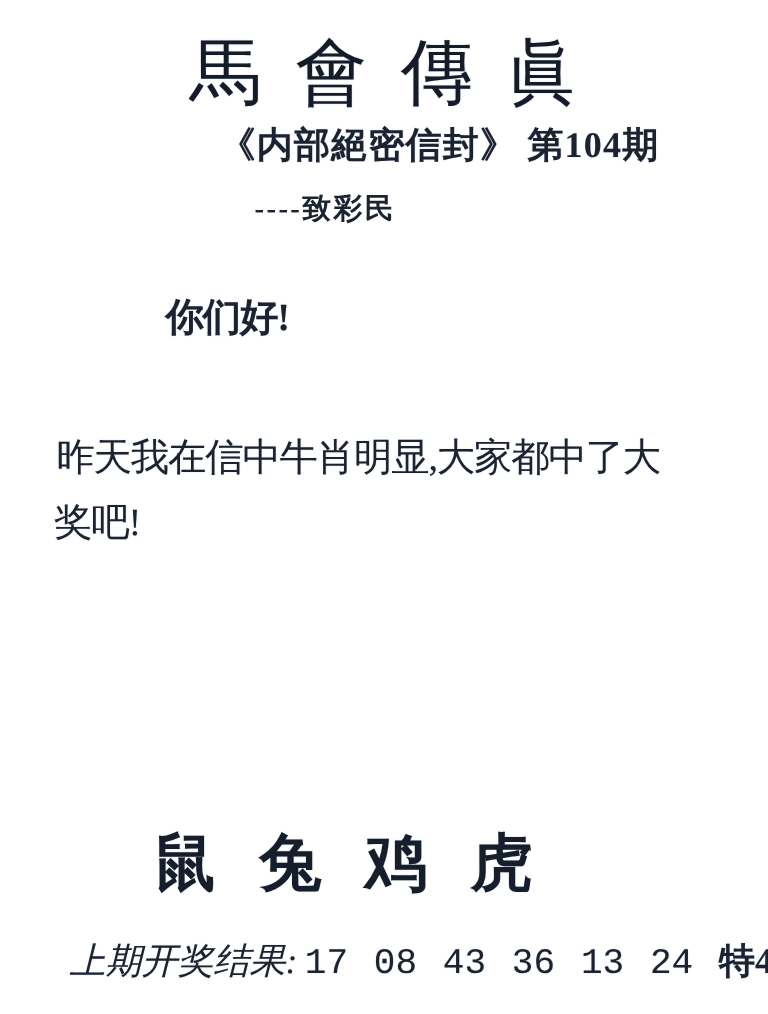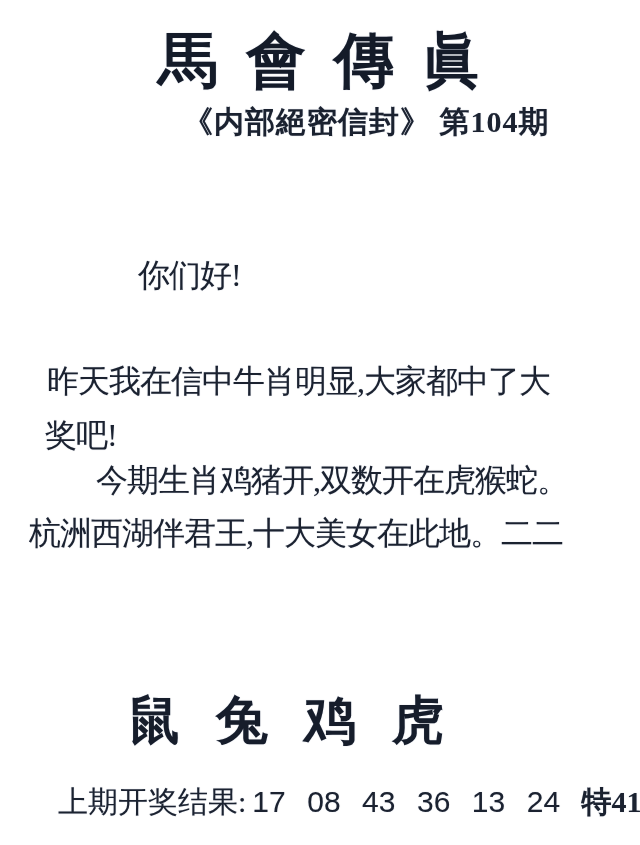--- a/index.html
+++ b/index.html
@@ -16,21 +16,21 @@
     font-family: "Liberation Serif", "DejaVu Serif", serif;
     color: #1b2230;
   }
   .doc-title {
     position: absolute;
     top: 28px;
     left: 0;
     width: 640px;
     text-align: center;
     font-size: 60px;
-    font-weight: 700;
+    font-weight: 400;
     letter-spacing: 28px;
     padding-left: 28px;
     box-sizing: border-box;
     line-height: 1.1;
     color: #141b29;
     text-shadow: 0 0 1px rgba(35,55,100,0.35);
     white-space: nowrap;
   }
   .doc-subtitle {
     position: absolute;
@@ -54,21 +54,21 @@
   }
   .body-line {
     position: absolute;
     font-size: 32px;
     line-height: 1.15;
     letter-spacing: -1px;
     white-space: nowrap;
     text-shadow: 0 0 1px rgba(35,55,100,0.3);
   }
   .l0 { top: 216px; left: 64px; }
-  .l1 { top: 257px; left: 138px; }
+  .l1 { top: 246px; left: 138px; font-weight: bold; }
   .l2 { top: 310px; left: 94px; }
   .l3 { top: 363px; left: 47px; }
   .l4 { top: 417px; left: 45px; }
   .l5 { top: 462px; left: 96px; }
   .l6 { top: 515px; left: 29px; }
   .l7 { top: 568px; left: 29px; }
   .l8 { top: 622px; left: 29px; }
   .zodiac-line {
     position: absolute;
     top: 690px;
@@ -89,47 +89,47 @@
     position: absolute;
     top: 784px;
     left: 58px;
     font-size: 30px;
     line-height: 1.2;
     white-space: nowrap;
     text-shadow: 0 0 1px rgba(35,55,100,0.3);
   }
   .result-label {
     letter-spacing: 0px;
+    font-style: italic;
   }
   .result-number {
     display: inline-block;
     margin-left: 14px;
-    font-family: Liberation Sans, sans-serif;
+    font-family: Liberation Mono, monospace;
   }
   .result-special {
     display: inline-block;
     margin-left: 14px;
     font-weight: 600;
   }
 </style>
 </head>
 <body>
 
 <div class="page">
 
   <div class="doc-title">馬會傳眞</div>
 
   <div class="doc-subtitle">《内部絕密信封》 第104期</div>
 
+  <div class="doc-dedication">----致彩民</div>
 
   <div class="body-line l1">你们好!</div>
   <div class="body-line l4">奖吧!</div>
   <div class="body-line l3">昨天我在信中牛肖明显,大家都中了大</div>
-  <div class="body-line l5">今期生肖鸡猪开,双数开在虎猴蛇。</div>
-  <div class="body-line l6">杭洲西湖伴君王,十大美女在此地。二二</div>
 
   <div class="zodiac-line">鼠兔鸡虎</div>
 
   <div class="result-line">
     <span class="result-label">上期开奖结果:</span><span class="result-number" style="margin-left:6px">17</span>
     <span class="result-number">08</span>
     <span class="result-number">43</span>
     <span class="result-number">36</span>
     <span class="result-number">13</span>
     <span class="result-number">24</span>

